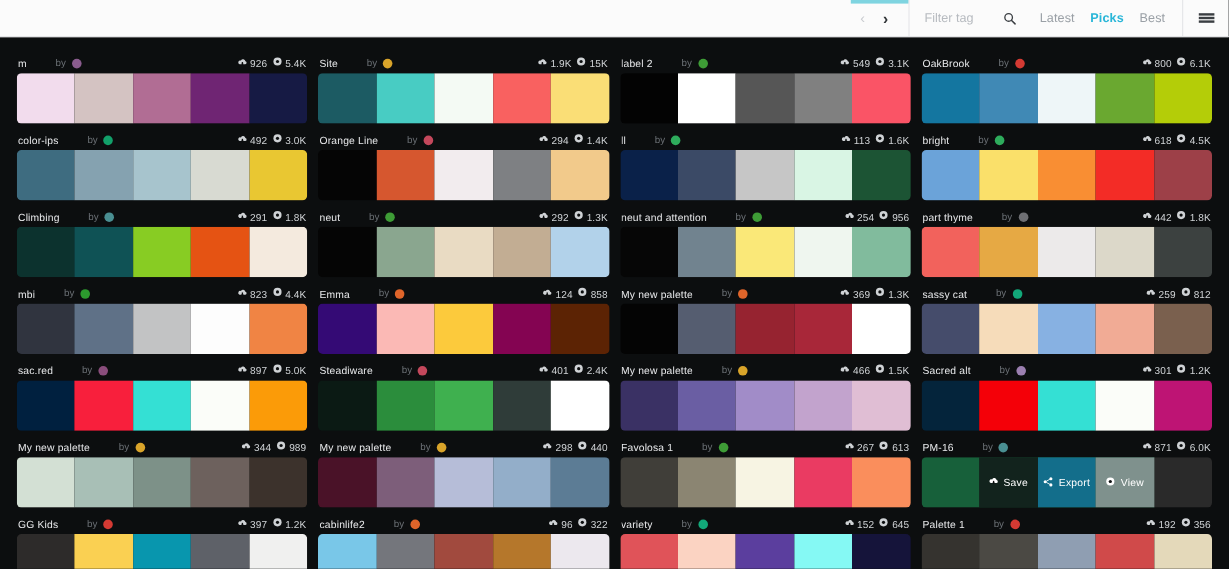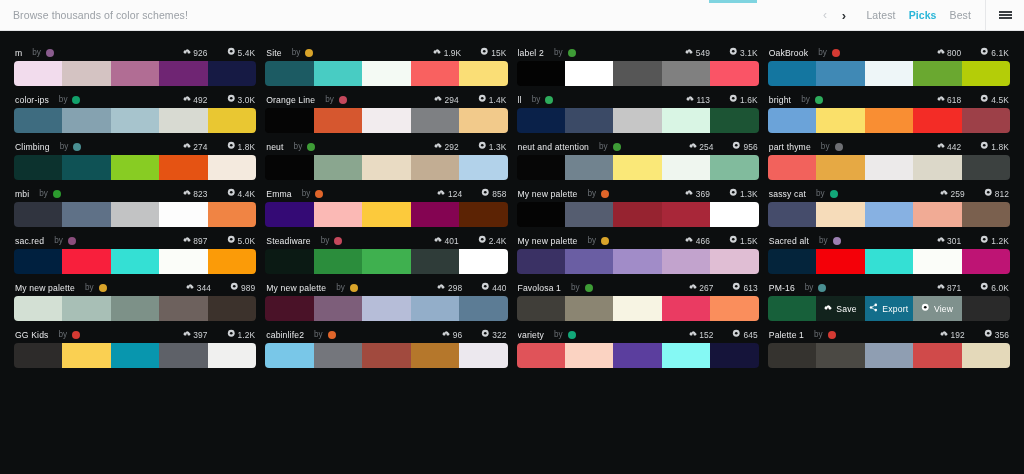--- a/index.html
+++ b/index.html
@@ -92,31 +92,31 @@
     display: flex; align-items: center;
     height: 17px;
     padding: 0 1px;
   }
   .title {
     font-size: 8.6px; color: #e9eaec;
     letter-spacing: .15px;
     white-space: nowrap; overflow: hidden; text-overflow: ellipsis;
     max-width: 120px;
   }
-  .byword { font-size: 8.2px; color: #6a6f74; margin-left: 10px; }
+  .byword { font-size: 8.2px; color: #6a6f74; margin-left: 24px; }
   .avatar {
     width: 8px; height: 8px; border-radius: 50%;
     margin-left: 5px; flex: 0 0 auto;
   }
-  .stats { margin-left: auto; display: flex; align-items: center; gap: 19px; }
+  .stats { margin-left: auto; display: flex; align-items: center; gap: 4px; }
   .stat { display: flex; align-items: center; gap: 2.5px; }
   .stat span { font-size: 8.4px; color: #cfd2d5; letter-spacing: .1px; }
   .swatches {
     display: flex;
-    height: 25px;
+    height: 42px;
     border-radius: 4px;
     overflow: hidden;
   }
   .sw { flex: 1 1 0; }
 
   
   .card.hovered .swatches { position: relative; }
   .hover-actions {
     position: absolute; inset: 0;
     display: flex;
@@ -132,26 +132,34 @@
   }
   .act.save { background: rgba(18,20,22,.80); }
   .act.export { background: #136e8b; }
   .act.view { background: rgba(150,156,160,.82); }
 </style>
 </head>
 <body>
 
 <div id="topbar">
   <div id="tab-indicator"></div>
-  <div id="promo-text">Browse thousands of color schemes!</div>
 
   <div id="topbar-right">
     <div class="navarrow">‹</div>
     <div class="navarrow active">›</div>
 
+    <div id="filter-wrap">
+      <input id="filter-input" type="text" placeholder="Filter tag" style="">
+      <span id="search-icon">
+        <svg width="11" height="11" viewBox="0 0 16 16">
+          <circle cx="6.6" cy="6.6" r="4.6" fill="none" stroke="#3a3e42" stroke-width="1.6"></circle>
+          <line x1="10.2" y1="10.2" x2="14.4" y2="14.4" stroke="#3a3e42" stroke-width="1.8" stroke-linecap="round"></line>
+        </svg>
+      </span>
+    </div>
 
     <div class="sortlink">Latest</div>
     <div class="sortlink sel">Picks</div>
     <div class="sortlink">Best</div>
 
     <div id="menu-btn">
       <div>
         <span class="bar"></span>
         <span class="bar"></span>
         <span class="bar"></span>
@@ -414,21 +422,21 @@
         <div class="title">Climbing</div>
         <div class="byword">by</div>
         <div class="avatar" style="background:#4a8f92"></div>
         <div class="stats">
           <div class="stat">
             <span><svg width="8" height="8" viewBox="0 0 16 16">
                 <path d="M3.2 11.2h9.6a2.6 2.6 0 0 0 .2-5.1 3.9 3.9 0 0 0-7.4-1.1A3 3 0 0 0 3.2 11.2z" fill="#cfd2d5"></path>
                 <rect x="6.9" y="7.4" width="2.2" height="4" fill="#0c0e0f"></rect>
                 <path d="M5.9 10.2h4.2L8 13z" fill="#0c0e0f"></path>
               </svg></span>
-            <span>274</span>
+            <span>291</span>
           </div>
           <div class="stat">
             <span><svg width="8.5" height="8.5" viewBox="0 0 16 16">
                 <circle cx="8" cy="8" r="6.4" fill="#cfd2d5"></circle>
                 <circle cx="8" cy="8" r="2.5" fill="#0c0e0f"></circle>
               </svg></span>
             <span>1.8K</span>
           </div>
         </div>
       </div>

